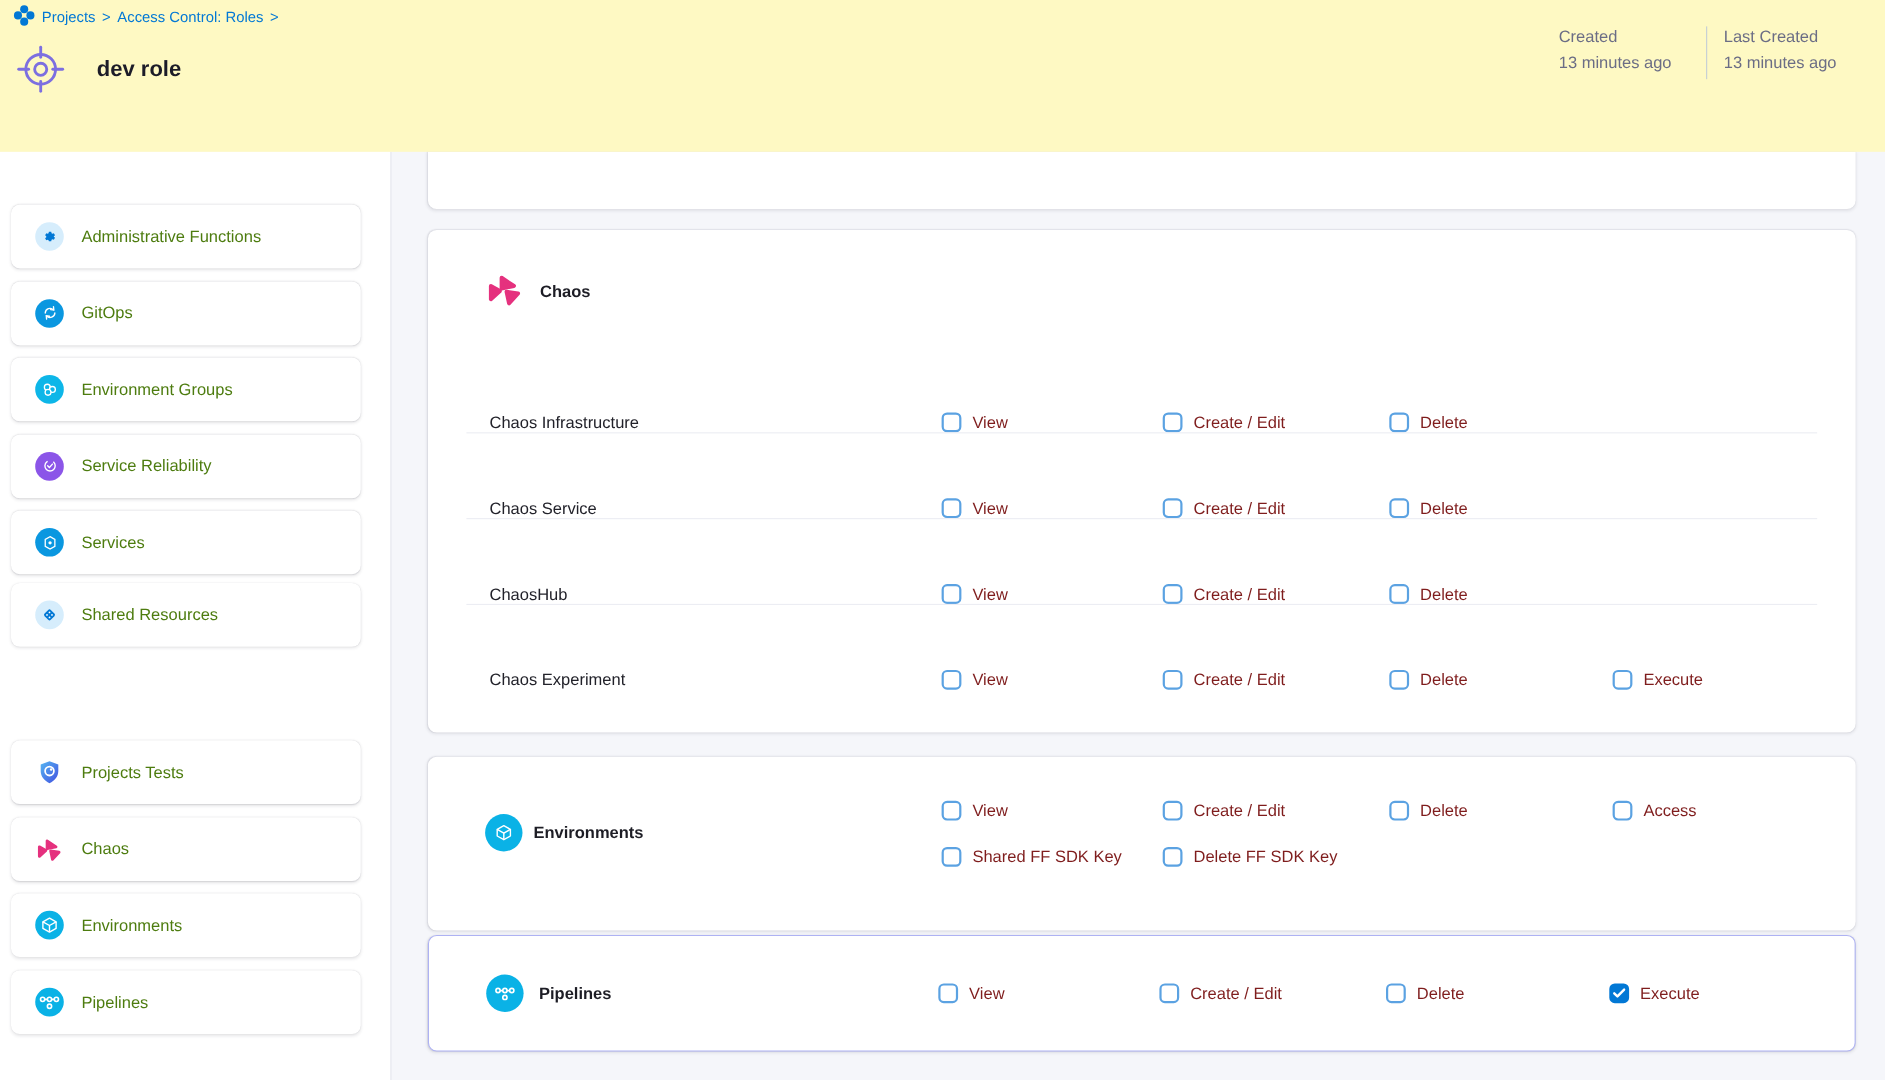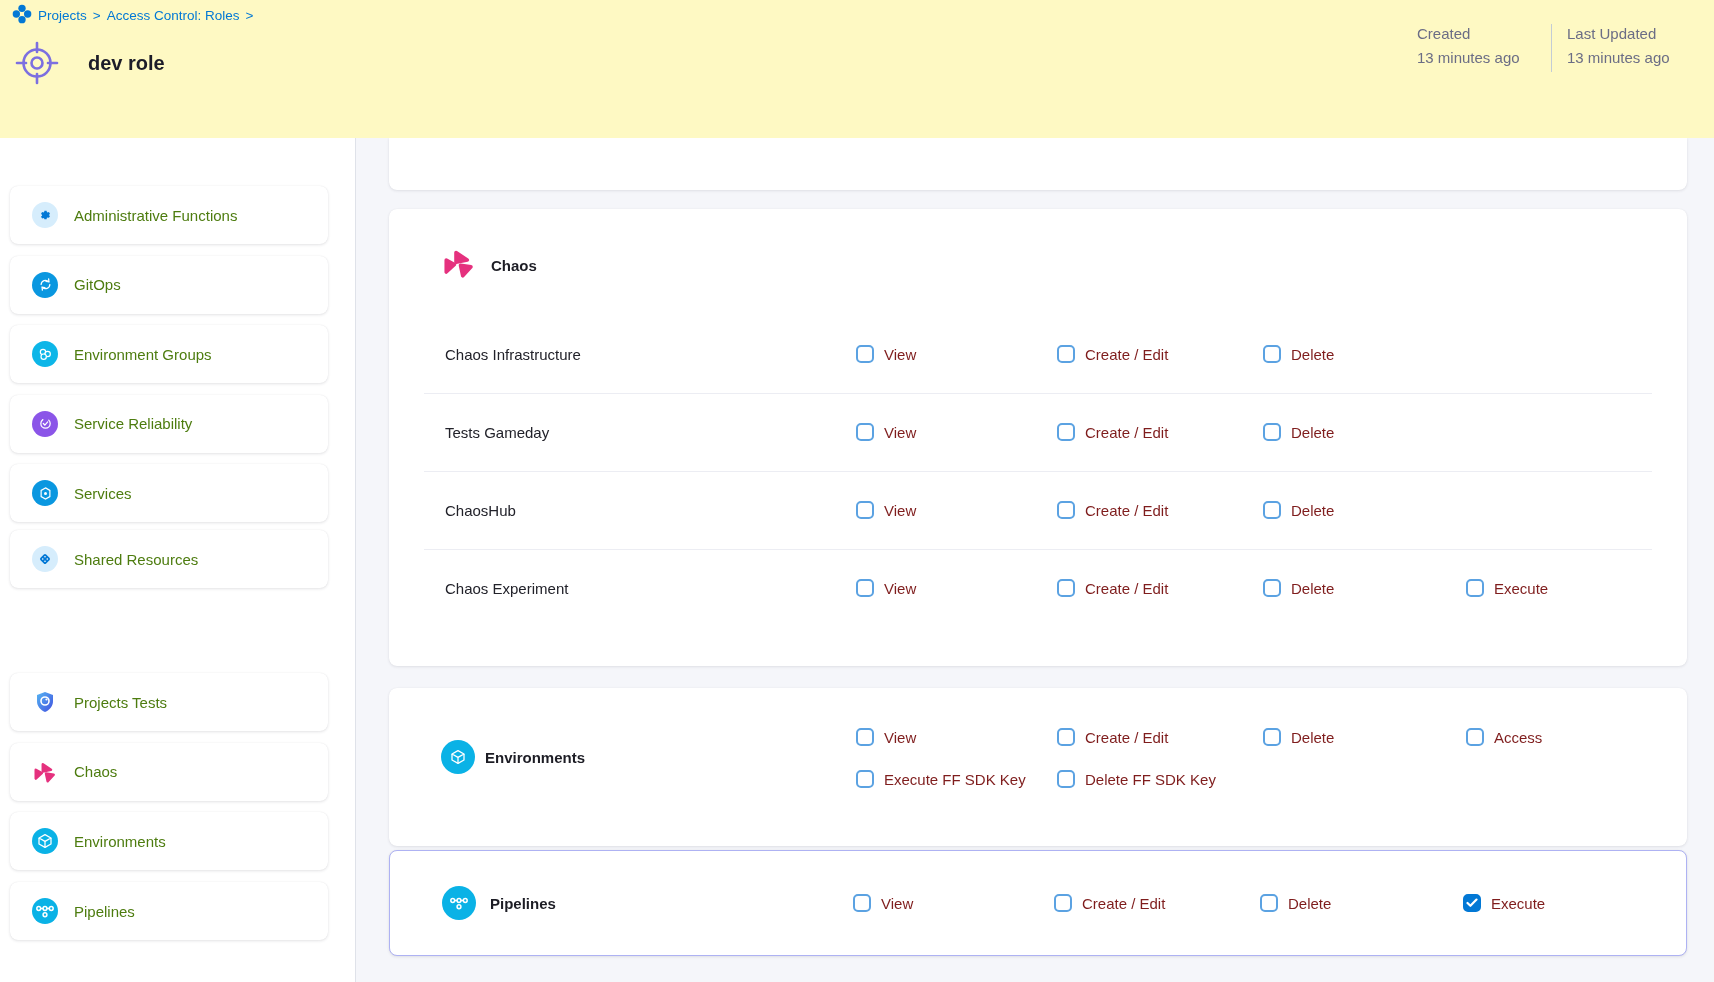--- a/index.html
+++ b/index.html
@@ -37,21 +37,21 @@
   .card.partial { top:0; height:52px; border-radius:0 0 8px 8px; }
   .card.chaos { top:71px; height:457px; }
   .card.environments { top:550px; height:158px; }
   .card.pipelines { top:712px; height:106px; border:1px solid #aeb2f3; }
 
   .section-head { position:absolute; left:52px; top:36px; display:flex; align-items:center; gap:14px; }
   .section-title { font-size:15px; font-weight:700; color:#1d1d25; }
   .circle-ic { width:34px; height:34px; border-radius:50%; display:flex; align-items:center; justify-content:center; }
 
   .rows { position:absolute; left:0; top:106px; width:100%; }
-  .perm-row { display:flex; align-items:center; height:78px; padding-left:56px; position:relative; }
+  .perm-row { display:flex; align-items:flex-end; height:78px; padding-left:56px; position:relative; }
   .perm-row + .perm-row::before { content:""; position:absolute; left:35px; right:35px; top:0;
     height:1px; background:#ecedf3; }
   .row-label { width:411px; font-size:15px; color:#22222a; }
   .cell { display:flex; align-items:center; }
   .cell.c1 { width:201px; } .cell.c2 { width:206px; } .cell.c3 { width:203px; } .cell.c4 { width:210px; }
 
   .perm { display:flex; align-items:center; gap:10px; cursor:pointer; }
   .cb { width:18px; height:18px; border:2px solid #5ba2e2; border-radius:5px; background:#fff;
     display:flex; align-items:center; justify-content:center; flex:0 0 18px; }
   .cb.checked { background:#0278d5; border-color:#0278d5; }
@@ -103,21 +103,21 @@
     </span>
     <span class="page-title">dev role</span>
   </div>
 
   <div class="meta-block meta-created">
     <div>Created</div>
     <div>13 minutes ago</div>
   </div>
   <div class="meta-divider"></div>
   <div class="meta-block meta-updated">
-    <div>Last Updated</div>
+    <div>Last Created</div>
     <div>13 minutes ago</div>
   </div>
 </div>
 
 <div class="sidebar" id="sidebar">
     <div class="side-card" style="top: 48px;">
       <span class="ic">
         <span style="width:26px;height:26px;border-radius:50%;background:#d6edfc;display:flex;align-items:center;justify-content:center;">
           <svg width="14" height="14" viewBox="0 0 24 24" fill="#0278d5">
             <path d="M12 8a4 4 0 1 0 0 8 4 4 0 0 0 0-8zm0 6.2A2.2 2.2 0 1 1 12 9.8a2.2 2.2 0 0 1 0 4.4z"></path>
@@ -275,21 +275,21 @@
             </label>
           </div>
           <div class="cell c3">
             <label class="perm">
               <span class="cb"></span>
               <span class="cb-label">Delete</span>
             </label>
           </div>
         </div>
         <div class="perm-row">
-          <div class="row-label">Tests Gameday</div>
+          <div class="row-label">Chaos Service</div>
           <div class="cell c1">
             <label class="perm">
               <span class="cb"></span>
               <span class="cb-label">View</span>
             </label>
           </div>
           <div class="cell c2">
             <label class="perm">
               <span class="cb"></span>
               <span class="cb-label">Create / Edit</span>
@@ -390,21 +390,21 @@
               <span class="cb"></span>
               <span class="cb-label">Access</span>
             </label>
           </div>
         </div>
         <div class="env-row r2">
           <div class="env-spacer"></div>
           <div class="cell c1">
             <label class="perm">
               <span class="cb"></span>
-              <span class="cb-label">Execute FF SDK Key</span>
+              <span class="cb-label">Shared FF SDK Key</span>
             </label>
           </div>
           <div class="cell c2">
             <label class="perm">
               <span class="cb"></span>
               <span class="cb-label">Delete FF SDK Key</span>
             </label>
           </div>
         </div>
       </div>

